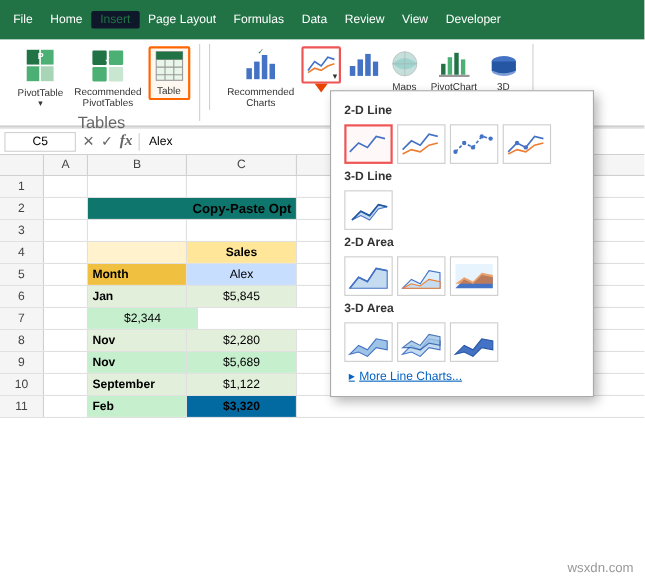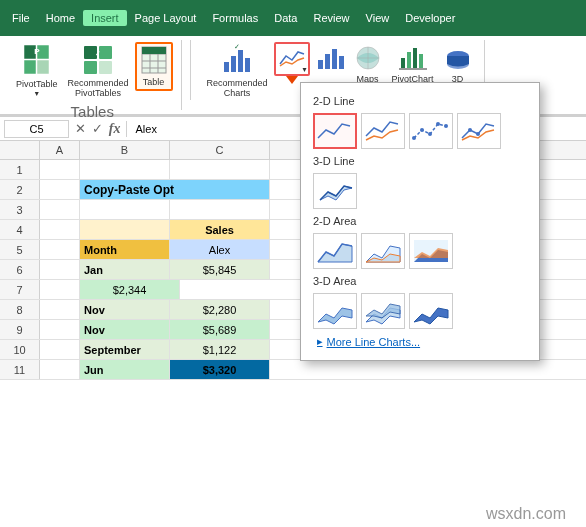--- a/index.html
+++ b/index.html
@@ -1,21 +1,21 @@
 <!DOCTYPE html>
 <html><head>
   <meta charset="utf-8">
   <style>
     * { box-sizing: border-box; margin: 0; padding: 0; }
     body { font-family: 'Segoe UI', Arial, sans-serif; font-size: 11px; background: #fff; width: 586px; height: 527px; overflow: hidden; }
 
     
     .menu-bar { display: flex; background: #217346; color: #fff; padding: 18px 4px; height: 22px; align-items: center; }
     .menu-item { padding: 2px 8px; cursor: pointer; font-size: 11px; border-radius: 2px; }
-    .menu-item.active { background: #86efac; color: #217346; }
+    .menu-item.active { background: #0f172a; color: #217346; }
 
     
     .ribbon { background: #f0f0f0; border-bottom: 1px solid #d0d0d0; }
 
     .ribbon-content { background: #fff; padding: 4px 8px; display: flex; align-items: flex-start; gap: 4px; height: 80px; border-bottom: 2px solid #d0d0d0; }
     .ribbon-group { display: flex; flex-direction: column; align-items: center; border-right: 1px solid #d0d0d0; padding: 2px 8px 2px 4px; min-width: 60px; height: 100%; position: relative; }
     .ribbon-group-label { font-size: 15px; color: #666; margin-top: auto; padding-top: 2px; }
     .ribbon-group-items { display: flex; gap: 2px; align-items: flex-start; flex: 1; }
     .ribbon-btn { display: flex; flex-direction: column; align-items: center; cursor: pointer; padding: 2px 4px; border-radius: 2px; font-size: 9px; color: #333; min-width: 30px; }
     .ribbon-btn .icon-sm { font-size: 14px; }
@@ -45,37 +45,37 @@
     .cell-b { width: 90px; text-align: left; font-weight: bold; }
     .cell-c { width: 100px; text-align: center; }
 
     
     .header-yellow { background: #fff2cc; }
     .header-gold { background: #f0c040; font-weight: bold; }
     .data-row-odd { background: #e2efda; }
     .data-row-even { background: #c6efce; }
     .sales-header { background: #ffe699; font-weight: bold; }
     .cell-selected { background: #c7deff; }
-    .title-cell { background: #7dd3fc; font-weight: bold; text-align: left; }
+    .title-cell { background: #0f766e; font-weight: bold; text-align: right; }
 
     
     .cell-highlight { background: #0369a1; font-weight: bold; }
 
     
     .dropdown-overlay { position: absolute; top: 82px; left: 300px; width: 240px; background: #fff; border: 1px solid #aaa; box-shadow: 4px 4px 10px rgba(0,0,0,0.3); z-index: 100; padding: 8px; }
-    .dropdown-section-title { font-size: 11px; font-weight: normal; color: #333; padding: 4px 0 4px 4px; }
+    .dropdown-section-title { font-size: 11px; font-weight: bold; color: #333; padding: 4px 0 4px 4px; }
     .chart-row { display: flex; gap: 4px; padding: 2px 4px; align-items: center; }
     .chart-icon-box { width: 44px; height: 36px; border: 1px solid #ccc; display: flex; align-items: center; justify-content: center; cursor: pointer; background: #fff; }
     .chart-icon-box.selected { border: 2px solid #e55; background: #fff8f8; }
     .more-link { font-size: 11px; color: #0563c1; text-decoration: underline; cursor: pointer; padding: 4px 8px; display: flex; align-items: center; gap: 4px; }
 
     
     .chart-btn-highlighted { border: 2px solid #e55; padding: 2px; }
 
-    .watermark { position: absolute; bottom: 4px; right: 20px; font-size: 16px; color: #999; margin-left: 28px; }
+    .watermark { position: absolute; bottom: 4px; right: 10px; font-size: 12px; color: #999; margin-left: 28px; }
 
     
     .sep { width: 1px; background: #d0d0d0; height: 60px; margin: 0 4px; }
   </style>
 </head>
 <body>
 
 <div style="position:relative; width:586px; height:527px; overflow:hidden;">
 
   <div class="menu-bar">
@@ -313,21 +313,21 @@
     <div class="grid-row">
       <div class="row-header">10</div>
       <div class="cell cell-a"></div>
       <div class="cell cell-b data-row-odd">September</div>
       <div class="cell cell-c data-row-odd">$1,122</div>
     </div>
 
     <div class="grid-row">
       <div class="row-header">11</div>
       <div class="cell cell-a"></div>
-      <div class="cell cell-b data-row-even">Jun</div>
+      <div class="cell cell-b data-row-even">Feb</div>
       <div class="cell cell-c cell-highlight">$3,320</div>
     </div>
   </div>
 
   <div class="dropdown-overlay">
 
     <div class="dropdown-section-title">2-D Line</div>
     <div class="chart-row">
 
       <div class="chart-icon-box selected">

